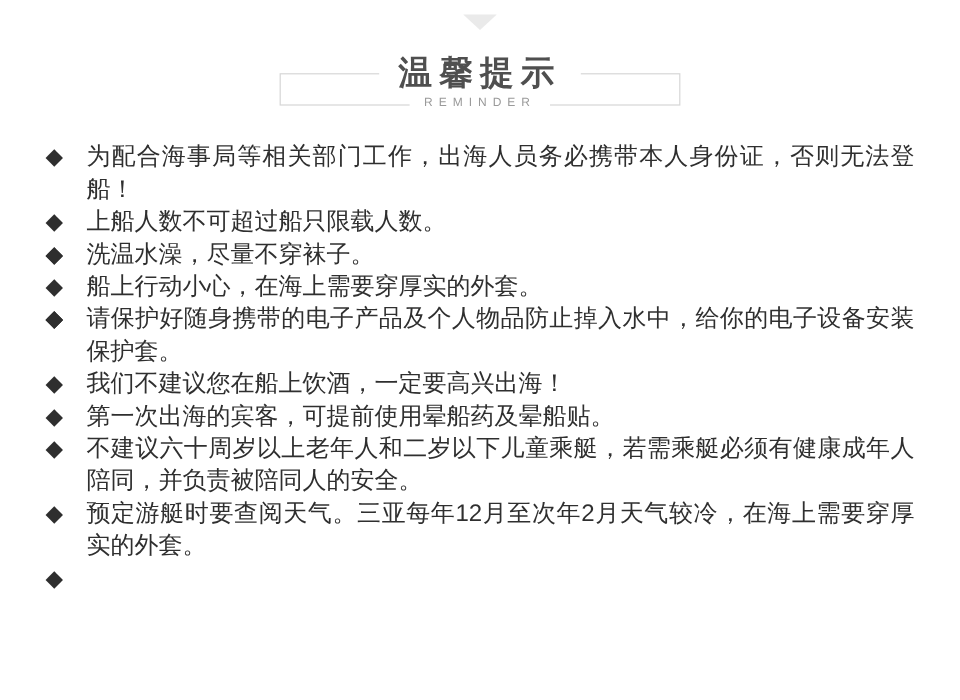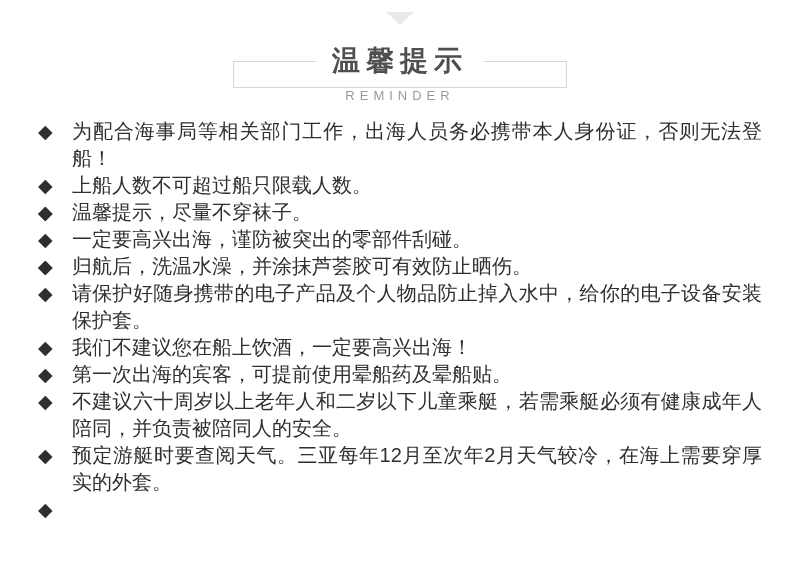--- a/index.html
+++ b/index.html
@@ -50,26 +50,26 @@
     font-size: 28px;
     line-height: 32px;
     font-weight: bold;
     letter-spacing: 6px;
     color: #4f4f4f;
     white-space: nowrap;
     z-index: 2;
   }
   .header-subtitle {
     position: absolute;
-    top: 43px;
+    top: 33px;
     left: 50%;
     transform: translateX(-50%);
     background: #ffffff;
     padding: 0 12px;
-    font-size: 13px;
+    font-size: 10px;
     line-height: 16px;
     letter-spacing: 5px;
     color: #9a9a9a;
     white-space: nowrap;
     z-index: 2;
   }
   
   .tips-list {
     list-style: none;
     margin: 24px 38px 0 38px;
@@ -112,32 +112,31 @@
     </li>
     <li class="tip-item">
       <span class="bullet">◆</span>
       <span>上船人数不可超过船只限载人数。</span>
     </li>
     <li class="tip-item">
       <span class="bullet">◆</span>
     </li>
     <li class="tip-item">
       <span class="bullet">◆</span>
-      <span>温馨提示，尽量不穿袜子。</span>
+      <span>洗温水澡，尽量不穿袜子。</span>
     </li>
     <li class="tip-item">
       <span class="bullet">◆</span>
-      <span>一定要高兴出海，谨防被突出的零部件刮碰。</span>
+      <span>船上行动小心，在海上需要穿厚实的外套。</span>
     </li>
     <li class="tip-item">
       <span class="bullet">◆</span>
     </li>
     <li class="tip-item">
       <span class="bullet">◆</span>
-      <span>归航后，洗温水澡，并涂抹芦荟胶可有效防止晒伤。</span>
     </li>
     <li class="tip-item">
       <span class="bullet">◆</span>
       <span>请保护好随身携带的电子产品及个人物品防止掉入水中，给你的电子设备安装保护套。</span>
     </li>
     <li class="tip-item">
       <span class="bullet">◆</span>
       <span>我们不建议您在船上饮酒，一定要高兴出海！</span>
     </li>
     <li class="tip-item">

